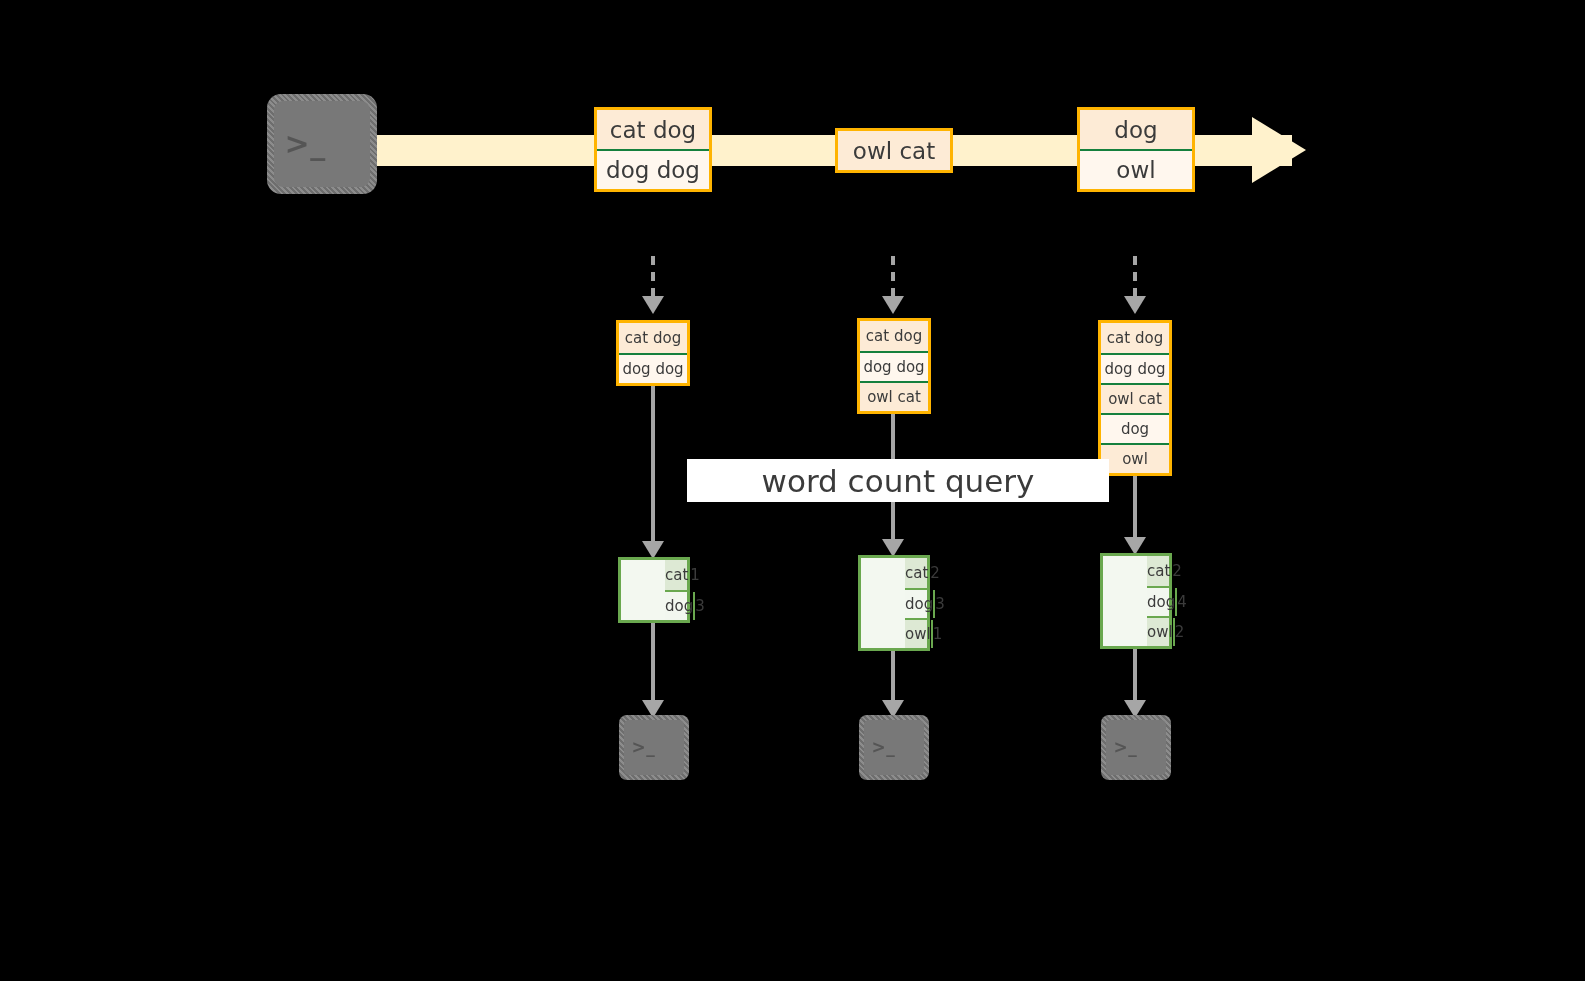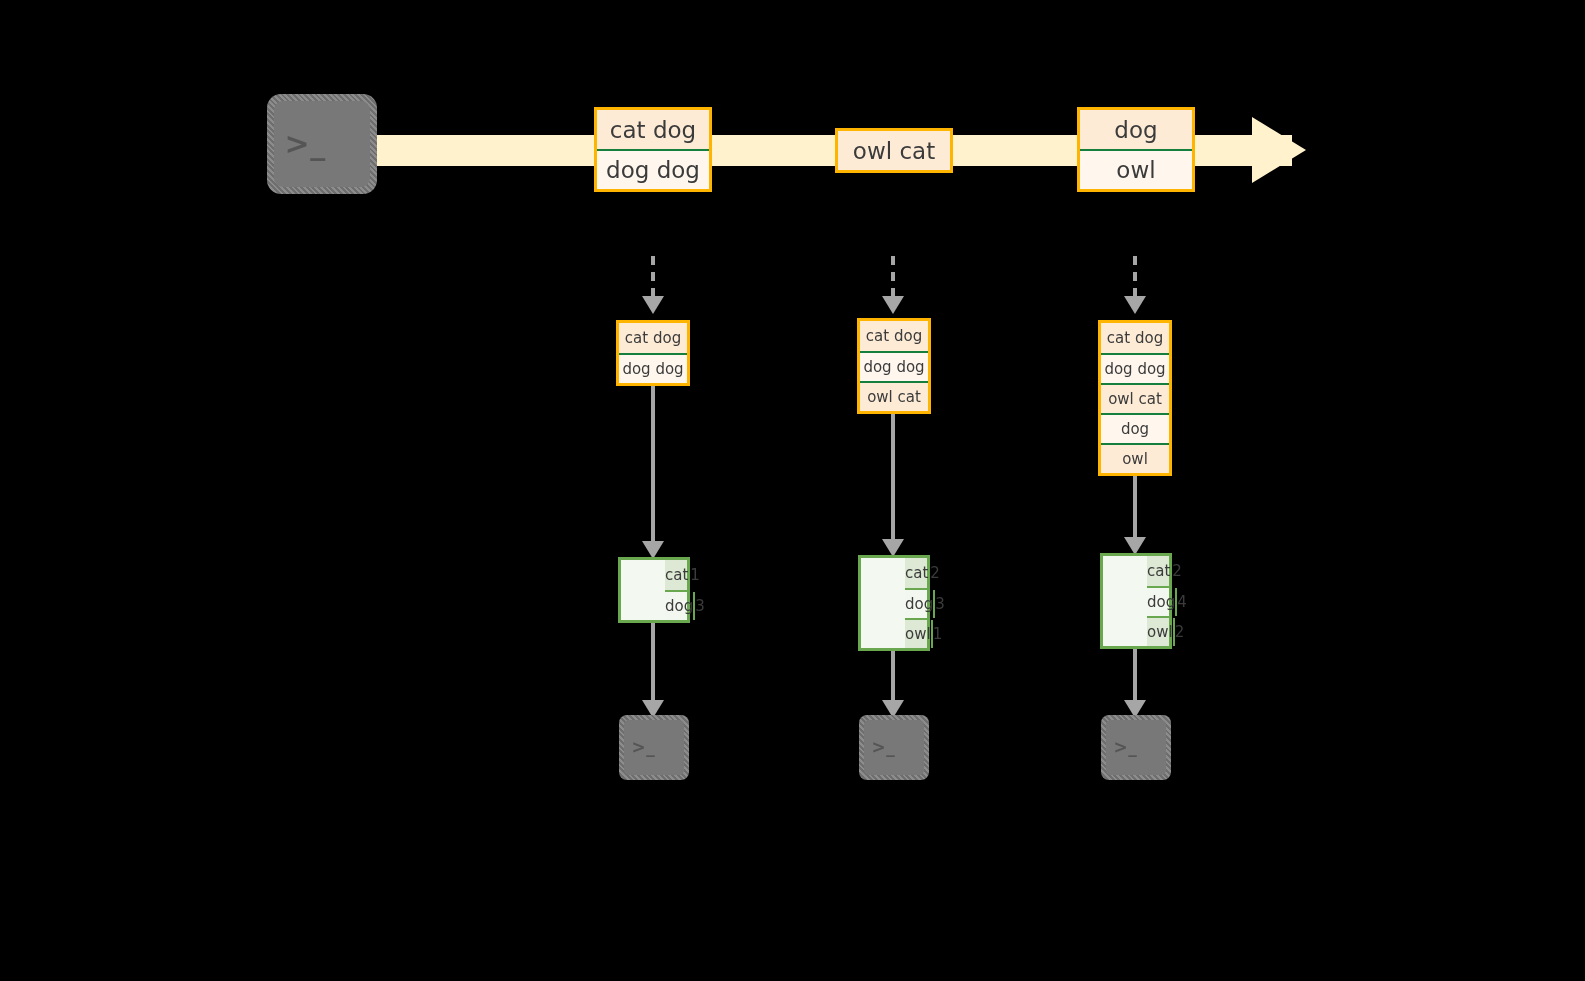--- a/index.html
+++ b/index.html
@@ -271,14 +271,15 @@
   </div>
 
   <div class="conn" style="left:1133px; top:649px; height:54px;"></div>
   <div class="arrowhead" style="left:1124px; top:700px;"></div>
 
   <div class="terminal small" style="left:1101px; top:715px; width:70px; height:65px;">
     <div class="inner"></div>
     <div class="prompt">&gt;_</div>
   </div>
 
+  <div class="query-label" style="left:687px; top:459px; width:422px; height:43px;">word count query</div>
 
 </div>
 
 </body></html>

